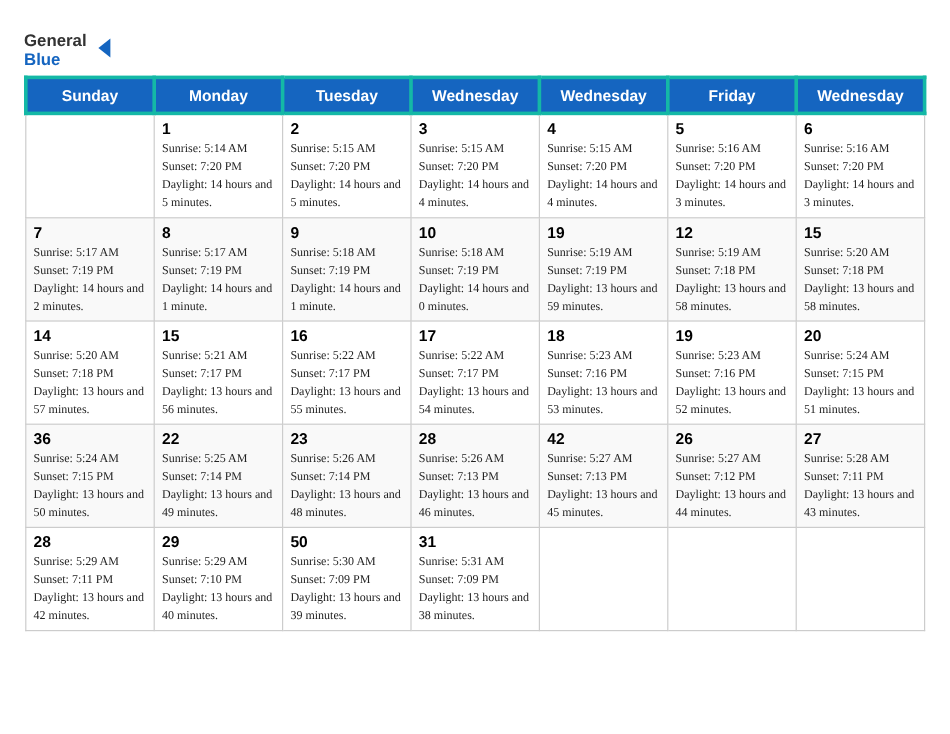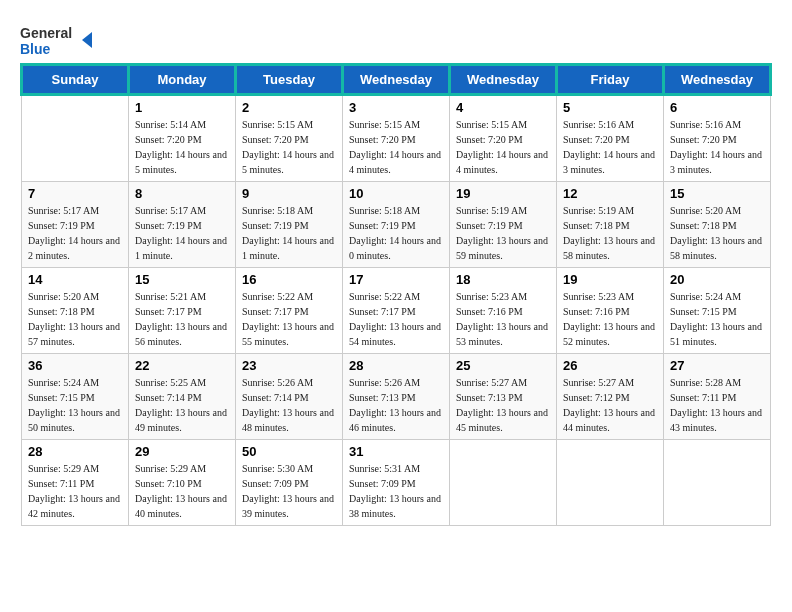--- a/index.html
+++ b/index.html
@@ -201,21 +201,21 @@
         </td>
         <td>
           <div class="day-num">23</div>
           <div class="day-info">Sunrise: 5:26 AM<br>Sunset: 7:14 PM<br>Daylight: 13 hours and 48 minutes.</div>
         </td>
         <td>
           <div class="day-num">28</div>
           <div class="day-info">Sunrise: 5:26 AM<br>Sunset: 7:13 PM<br>Daylight: 13 hours and 46 minutes.</div>
         </td>
         <td>
-          <div class="day-num">25</div>
+          <div class="day-num">42</div>
           <div class="day-info">Sunrise: 5:27 AM<br>Sunset: 7:13 PM<br>Daylight: 13 hours and 45 minutes.</div>
         </td>
         <td>
           <div class="day-num">26</div>
           <div class="day-info">Sunrise: 5:27 AM<br>Sunset: 7:12 PM<br>Daylight: 13 hours and 44 minutes.</div>
         </td>
         <td>
           <div class="day-num">27</div>
           <div class="day-info">Sunrise: 5:28 AM<br>Sunset: 7:11 PM<br>Daylight: 13 hours and 43 minutes.</div>
         </td>

